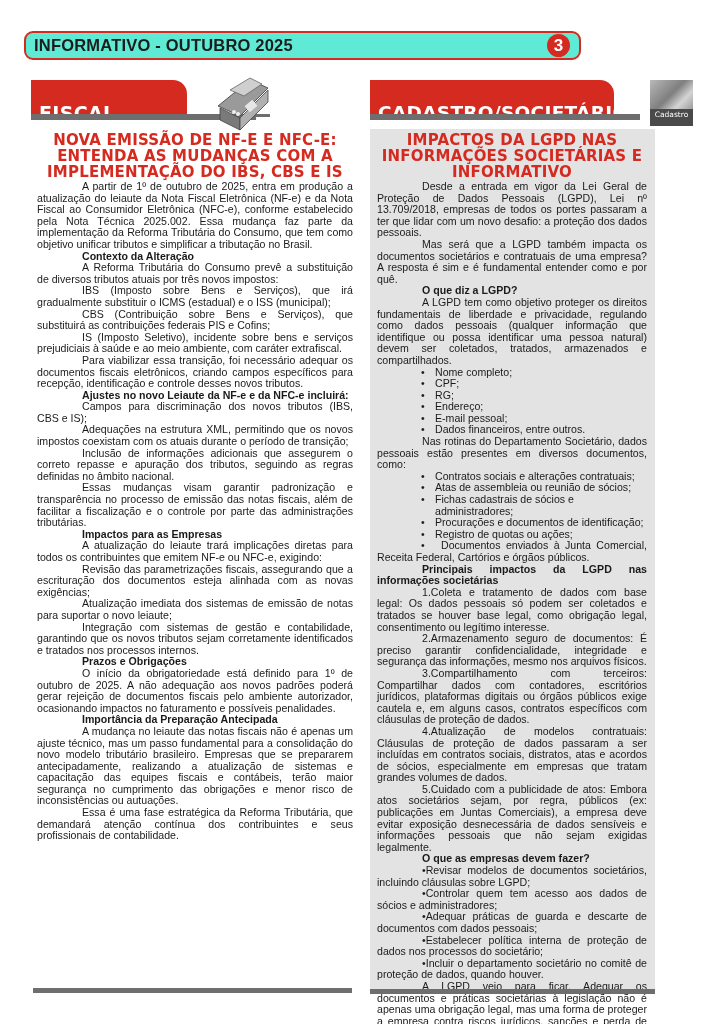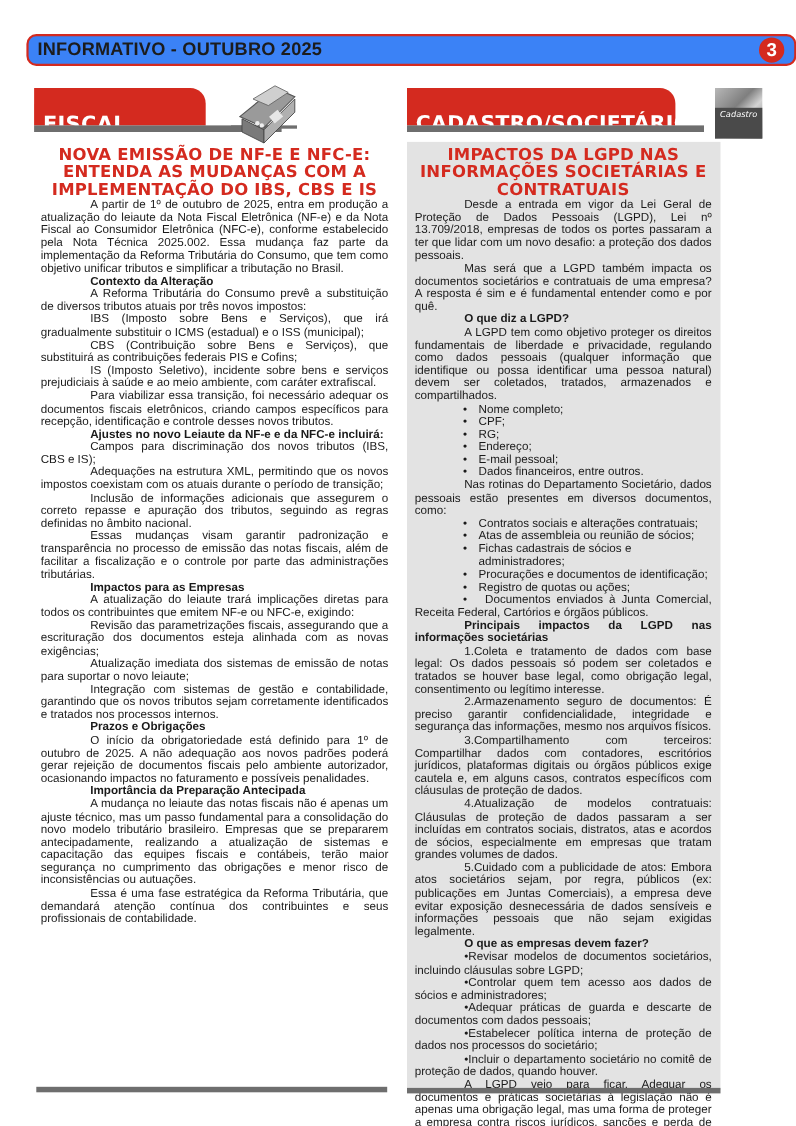--- a/index.html
+++ b/index.html
@@ -1,21 +1,21 @@
 <!DOCTYPE html>
 <html><head>
 <meta charset="utf-8">
 <style>
   * { box-sizing: border-box; margin: 0; padding: 0; }
   html, body { width: 724px; height: 1024px; background: #ffffff; overflow: hidden; }
   body { position: relative; font-family: "Liberation Sans", sans-serif; color: #1a1a1a; }
 
   .topbar {
-    position: absolute; left: 24px; top: 31px; width: 700px; height: 29px;
-    border: 2px solid #d42a1f; border-radius: 9px; background: #3b82f6;
+    position: absolute; left: 24px; top: 31px; width: 557px; height: 29px;
+    border: 2px solid #d42a1f; border-radius: 9px; background: #5eead4;
   }
   .topbar .title {
     position: absolute; left: 8px; top: 3px; font-weight: bold; font-size: 16.5px;
     letter-spacing: 0.2px; color: #1c1c1c; font-family: "Liberation Sans", sans-serif;
   }
   .topbar .pagenum {
     position: absolute; right: 9px; top: 1px; width: 23px; height: 23px; border-radius: 50%;
     background: #d42a1f; color: #fff; font-weight: bold; font-size: 17px; text-align: center; line-height: 23px;
   }
 
@@ -35,22 +35,22 @@
   .cad-head { left: 370px; top: 80px; width: 324px; text-decoration: underline; }
   .cad-head .tab { width: 244px; font-size: 18.5px; }
   .cad-head .rule { width: 270px; }
 
   .machine-icon { position: absolute; left: 210px; top: 76px; width: 64px; height: 56px; }
   .cadastro-photo {
     position: absolute; left: 650px; top: 80px; width: 43px; height: 46px;
     background: linear-gradient(135deg, #b8b8b8 0%, #7f7f7f 40%, #d4d4d4 60%, #6a6a6a 100%);
   }
   .cadastro-photo .lbl {
-    position: absolute; left: 0; bottom: 0; width: 100%; height: 28px; background: #4a4a4a;
-    color: #fff; font-size: 7.5px; text-align: center; line-height: 11px; font-family: "DejaVu Sans", sans-serif; font-style: italic;
+    position: absolute; left: 0; bottom: 0; width: 100%; height: 17px; background: #4a4a4a;
+    color: #fff; font-size: 7.5px; text-align: center; line-height: 11px; font-family: "DejaVu Sans", sans-serif;
   }
 
   .col {
     position: absolute; font-size: 10.6px; line-height: 11.6px; text-align: justify;
   }
   .col-left { left: 37px; top: 132px; width: 316px; }
   .col-right-bg {
     position: absolute; left: 370px; top: 129px; width: 285px; height: 862px; background: #e3e3e3;
   }
   .col-right { left: 377px; top: 132px; width: 270px; }
@@ -130,21 +130,21 @@
   <p class="ind">O início da obrigatoriedade está definido para 1º de outubro de 2025. A não adequação aos novos padrões poderá gerar rejeição de documentos fiscais pelo ambiente autorizador, ocasionando impactos no faturamento e possíveis penalidades.</p>
 
   <p class="subhead">Importância da Preparação Antecipada</p>
   <p class="ind">A mudança no leiaute das notas fiscais não é apenas um ajuste técnico, mas um passo fundamental para a consolidação do novo modelo tributário brasileiro. Empresas que se prepararem antecipadamente, realizando a atualização de sistemas e capacitação das equipes fiscais e contábeis, terão maior segurança no cumprimento das obrigações e menor risco de inconsistências ou autuações.</p>
   <p class="ind">Essa é uma fase estratégica da Reforma Tributária, que demandará atenção contínua dos contribuintes e seus profissionais de contabilidade.</p>
 </div>
 <div class="bottom-rule left"></div>
 
 <div class="col-right-bg"></div>
 <div class="col col-right">
-  <div class="headline">IMPACTOS DA LGPD NAS INFORMAÇÕES SOCIETÁRIAS E CONTRATUAIS</div>
+  <div class="headline">IMPACTOS DA LGPD NAS INFORMAÇÕES SOCIETÁRIAS E INFORMATIVO</div>
   <p class="ind">Desde a entrada em vigor da Lei Geral de Proteção de Dados Pessoais (LGPD), Lei nº 13.709/2018, empresas de todos os portes passaram a ter que lidar com um novo desafio: a proteção dos dados pessoais.</p>
   <p class="ind">Mas será que a LGPD também impacta os documentos societários e contratuais de uma empresa? A resposta é sim e é fundamental entender como e por quê.</p>
 
   <p class="subhead">O que diz a LGPD?</p>
   <p class="ind">A LGPD tem como objetivo proteger os direitos fundamentais de liberdade e privacidade, regulando como dados pessoais (qualquer informação que identifique ou possa identificar uma pessoa natural) devem ser coletados, tratados, armazenados e compartilhados.</p>
   <ul class="bullets">
     <li>Nome completo;</li>
     <li>CPF;</li>
     <li>RG;</li>
     <li>Endereço;</li>

